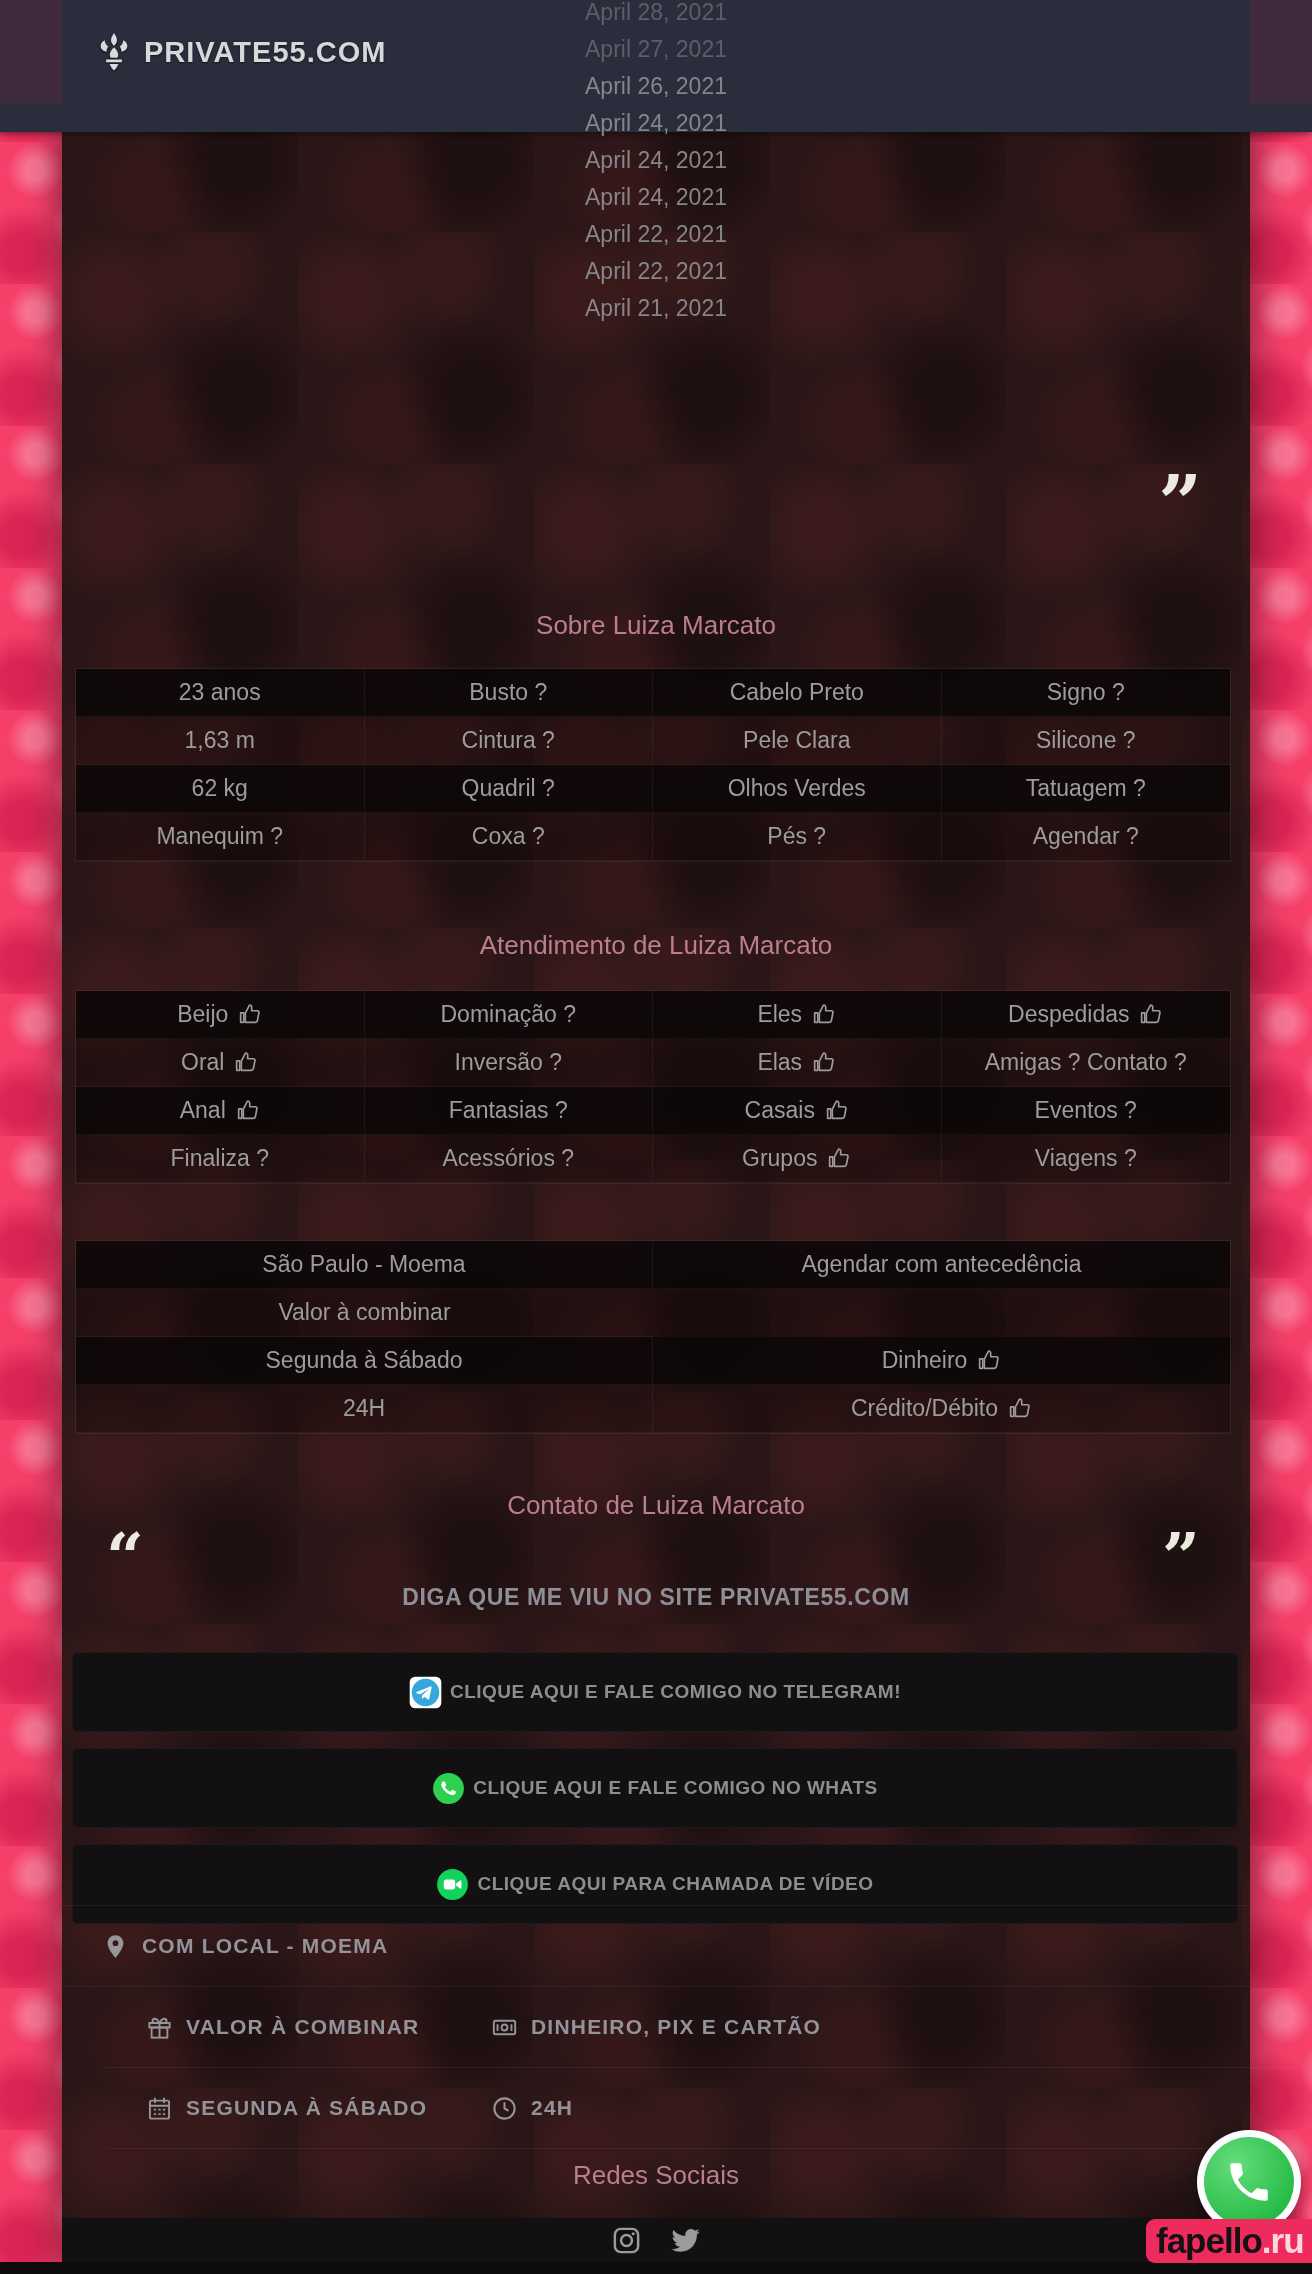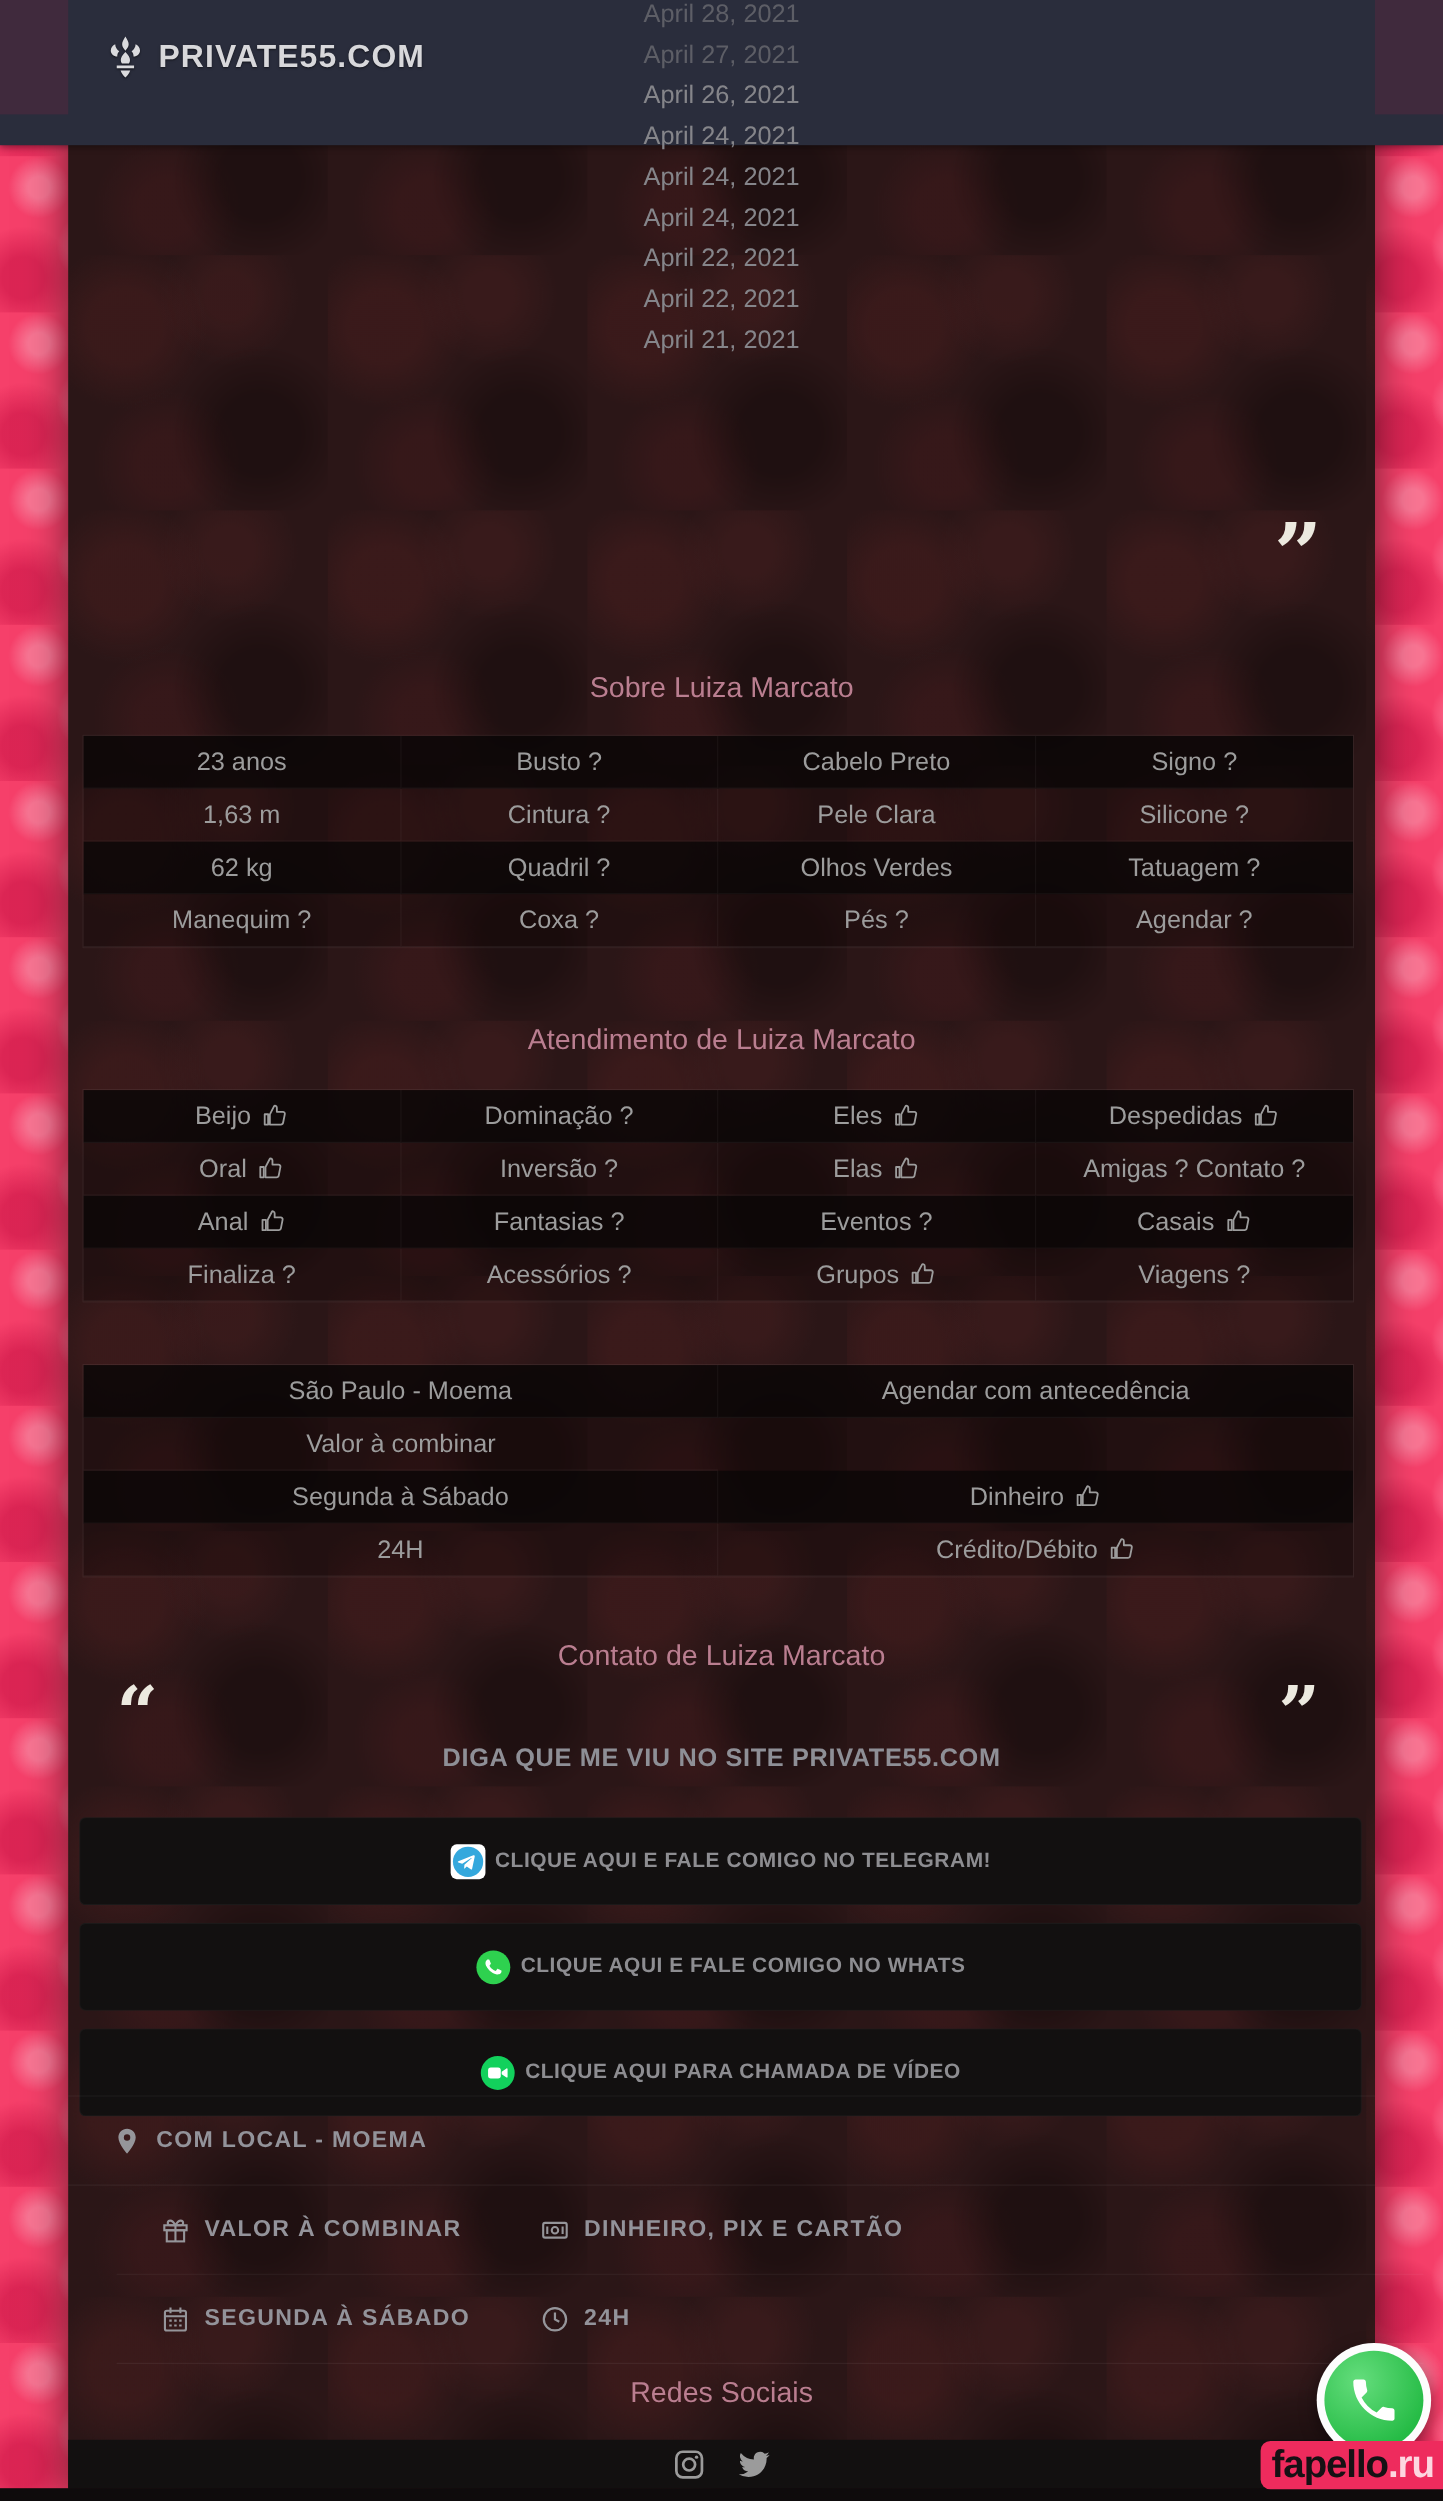--- a/index.html
+++ b/index.html
@@ -256,30 +256,30 @@
               <svg viewBox="0 0 24 24" fill="none" stroke="currentColor" stroke-width="1.6" stroke-linejoin="round">
                 <path d="M3.5 10.5h3v9h-3z"></path>
                 <path d="M8 19.5V10.6l3.6-6.9c.25-.5.9-.75 1.45-.5.65.3 1.05.95 1.05 1.65V8.4h5.3c1.05 0 1.85.95 1.65 1.95l-1.45 7.4c-.2.95-1.05 1.75-2.05 1.75H8z"></path>
               </svg>
             </span>
           </div>
           <div class="tcell">
             <span>Fantasias ?</span>
           </div>
           <div class="tcell">
+            <span>Casais</span>
+            <span class="like">
+              <svg viewBox="0 0 24 24" fill="none" stroke="currentColor" stroke-width="1.6" stroke-linejoin="round">
+                <path d="M3.5 10.5h3v9h-3z"></path>
+                <path d="M8 19.5V10.6l3.6-6.9c.25-.5.9-.75 1.45-.5.65.3 1.05.95 1.05 1.65V8.4h5.3c1.05 0 1.85.95 1.65 1.95l-1.45 7.4c-.2.95-1.05 1.75-2.05 1.75H8z"></path>
+              </svg>
+            </span>
+          </div>
+          <div class="tcell">
             <span>Eventos ?</span>
-          </div>
-          <div class="tcell">
-            <span>Casais</span>
-            <span class="like">
-              <svg viewBox="0 0 24 24" fill="none" stroke="currentColor" stroke-width="1.6" stroke-linejoin="round">
-                <path d="M3.5 10.5h3v9h-3z"></path>
-                <path d="M8 19.5V10.6l3.6-6.9c.25-.5.9-.75 1.45-.5.65.3 1.05.95 1.05 1.65V8.4h5.3c1.05 0 1.85.95 1.65 1.95l-1.45 7.4c-.2.95-1.05 1.75-2.05 1.75H8z"></path>
-              </svg>
-            </span>
           </div>
         </div>
         <div class="trow c4">
           <div class="tcell">
             <span>Finaliza ?</span>
           </div>
           <div class="tcell">
             <span>Acessórios ?</span>
           </div>
           <div class="tcell">

